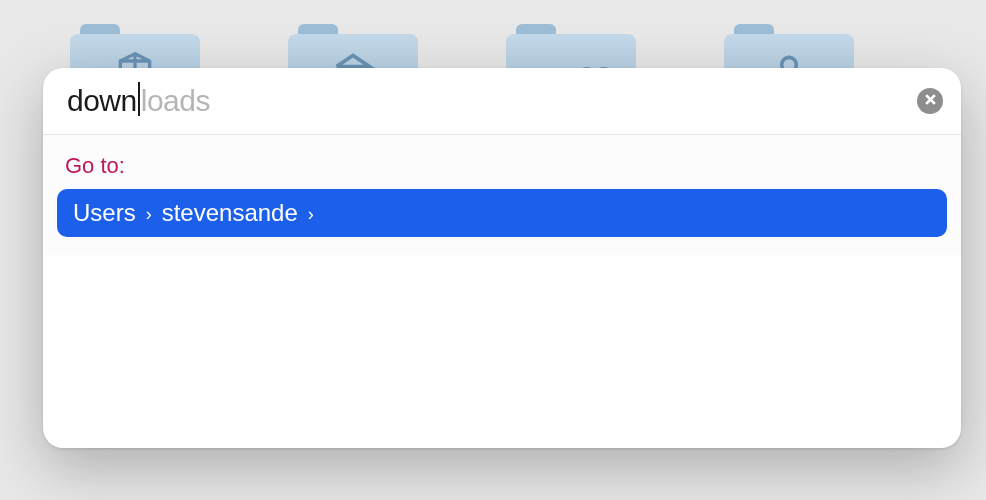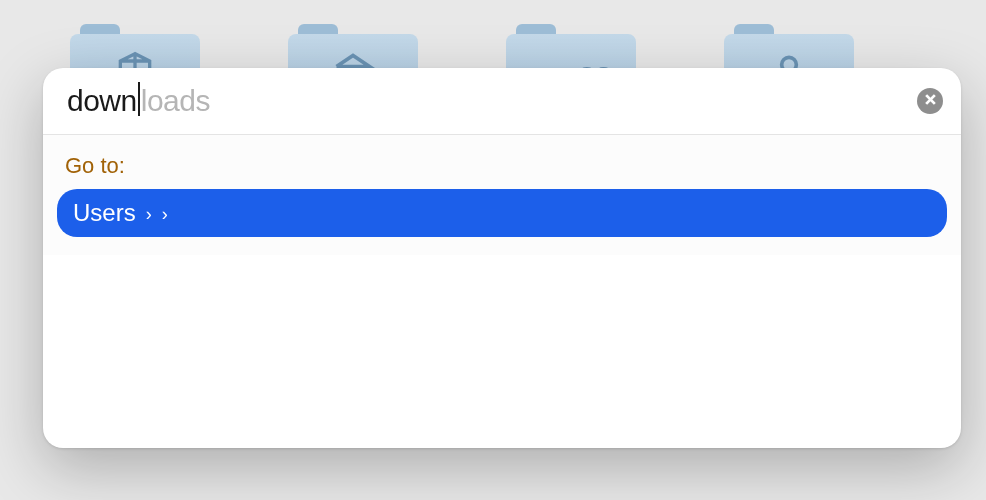--- a/index.html
+++ b/index.html
@@ -124,27 +124,27 @@
       stroke: #ffffff;
       stroke-width: 2.5;
     }
     .results {
       padding: 18px 14px;
       background: #fcfcfc;
     }
     .goto-label {
       font-size: 22px;
       font-weight: 500;
-      color: #a16207;
+      color: #be185d;
       padding: 0 8px 10px 8px;
     }
     .result-row {
       background: #1c5fea;
       color: #ffffff;
-      border-radius: 20px;
+      border-radius: 10px;
       padding: 10px 16px;
       font-size: 24px;
       display: flex;
       align-items: center;
       gap: 10px;
       flex-wrap: wrap;
     }
     .segment {
       font-weight: 400;
     }
@@ -217,16 +217,17 @@
             <line x1="10" y1="2" x2="2" y2="10"></line>
           </svg>
       </span>
     </div>
   </div>
   <div class="results">
     <div class="goto-label">Go to:</div>
     <div class="result-row">
       <span class="segment">Users</span>
       <span class="chevron">›</span>
+      <span class="segment">stevensande</span>
       <span class="chevron">›</span>
     </div>
   </div>
 </div>
 
 </body></html>

